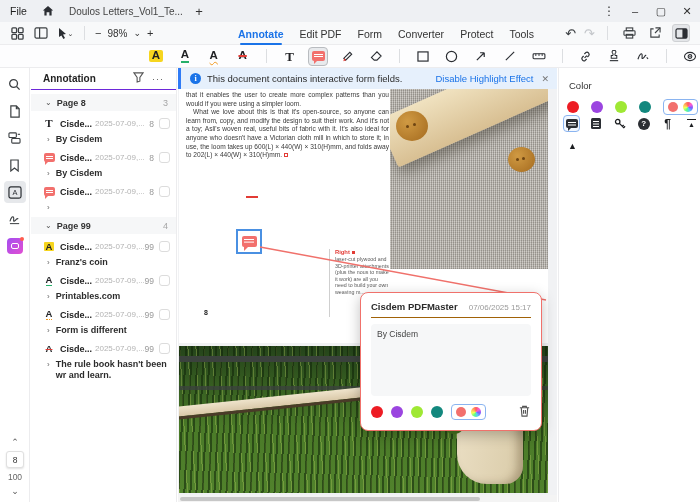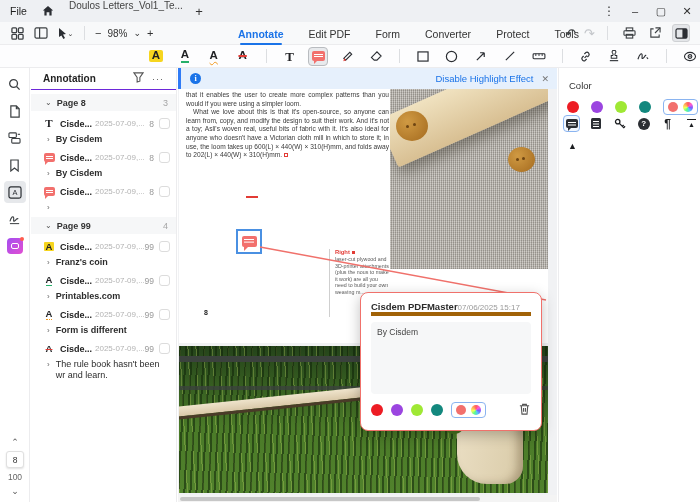--- a/index.html
+++ b/index.html
@@ -3,36 +3,36 @@
 <meta charset="utf-8">
 <style>
   *{box-sizing:border-box;margin:0;padding:0;font-family:"Liberation Sans",sans-serif}
   html,body{background:#fff}
   #app{position:relative;width:700px;height:502px;background:#fff;overflow:hidden;color:#202124;font-size:10px}
 
   
   .titlebar{position:absolute;left:0;top:0;width:700px;height:22px;background:#eef0f3;display:flex;align-items:center}
   .menu-file{padding:0 10px;font-size:10.5px;color:#1f1f1f}
   .home-btn{width:22px;height:16px;display:flex;align-items:center;justify-content:center}
-  .tab{height:22px;display:flex;align-items:flex-start;gap:6px;padding:0 10px;font-size:10px;color:#444;max-width:130px;white-space:nowrap;overflow:hidden}
+  .tab{height:22px;display:flex;align-items:center;gap:6px;padding:0 10px;font-size:10px;color:#444;max-width:130px;white-space:nowrap;overflow:hidden}
   .tab.active{background:#fff;border-radius:7px 7px 0 0;color:#1f1f1f;box-shadow:0 0 2px rgba(0,0,0,.15)}
   .newtab{width:20px;text-align:center;color:#333;font-size:13px}
   .win-controls{margin-left:auto;display:flex;align-items:center;height:22px}
   .win-controls span{width:26px;text-align:center;color:#333;font-size:11px;line-height:22px}
   .win-controls .dots{font-size:12px}
 
   
   .menubar{position:absolute;left:0;top:22px;width:700px;height:23px;background:#f8f9fa;display:flex;align-items:center;border-bottom:1px solid #ececee}
   .mb-left{display:flex;align-items:center;gap:6px;padding-left:8px}
   .icon-btn{width:18px;height:18px;display:flex;align-items:center;justify-content:center;border-radius:3px}
   .icon-btn.boxed{background:#e4e6e9;border:1px solid #cfd1d4}
   .vsep{width:1px;height:14px;background:#dcdee1;margin:0 4px}
   .zoom-txt{font-size:10px;color:#333}
   .small-glyph{font-size:11px;color:#333;line-height:1}
-  .nav-tabs{position:absolute;left:238px;top:0;height:23px;display:flex;align-items:center;gap:25px}
+  .nav-tabs{position:absolute;left:238px;top:0;height:23px;display:flex;align-items:center;gap:16px}
   .nav-tab{font-size:10.5px;color:#333;height:23px;display:flex;align-items:center;position:relative}
   .nav-tab.active{color:#1a73e8;font-weight:bold}
   .nav-tab.active::after{content:"";position:absolute;left:2px;right:2px;bottom:0;height:2px;background:#1a73e8;border-radius:2px}
   .mb-right{margin-left:auto;display:flex;align-items:center;gap:8px;padding-right:10px}
   .undo{font-size:13px;color:#3c4043}
   .redo{font-size:13px;color:#c3c6ca}
 
   
   .toolsrow{position:absolute;left:0;top:45px;width:700px;height:23px;background:#fdfdfe;border-bottom:1px solid #ececee;display:flex;align-items:center;gap:9px;padding-left:146px}
   .tool{width:20px;height:19px;display:flex;align-items:center;justify-content:center;border-radius:4px;font-size:12px;color:#202124}
@@ -124,21 +124,21 @@
   .caption h6{color:#e23b35;font-size:5.8px;line-height:7px}
   .caption h6 .sq{display:inline-block;width:3.5px;height:3.5px;background:#e23b35;margin-left:2px}
   .caption p{font-size:5.3px;line-height:6.6px;color:#5a5a5a}
   .pageno{position:absolute;left:25px;top:220px;font-size:7px;font-weight:bold;color:#222}
   .leader{position:absolute;left:0;top:0;width:379px;height:434px;pointer-events:none}
   .hscroll{position:absolute;left:0;bottom:0;width:379px;height:7px;background:#f4f4f4}
   .hscroll .thumb{position:absolute;left:2px;top:1.5px;width:300px;height:4px;border-radius:2px;background:#c7c7c7}
 
   
   .popup{position:absolute;left:182px;top:224px;width:182px;height:139px;background:#fff;border:1.5px solid #f0716b;border-radius:8px;box-shadow:0 4px 14px rgba(0,0,0,.25);padding:8px 10px}
-  .popup-head{display:flex;align-items:baseline;border-bottom:4px solid #a16207}
+  .popup-head{display:flex;align-items:baseline;justify-content:space-between;padding-bottom:5px;border-bottom:1px solid #a16207}
   .popup-title{font-size:9.5px;font-weight:bold;color:#2b2b2b}
   .popup-time{font-size:8px;color:#9a9a9a}
   .popup-body{margin-top:6px;height:72px;background:#f6f7f8;border-radius:4px;padding:5px 6px;font-size:8.5px;color:#444}
   .popup-foot{display:flex;align-items:center;margin-top:8px;gap:8px}
   .dot{width:12px;height:12px;border-radius:50%}
   .dot.sm{width:10px;height:10px}
   .swatch-group{display:flex;align-items:center;gap:5px;border:1px solid #8ab4f0;border-radius:4px;padding:2px 4px;background:#fff}
   .wheel{background:conic-gradient(#ff5b5b,#ff5bd6,#7b5bff,#5bc4ff,#5bff8a,#f4ff5b,#ffb15b,#ff5b5b)}
   .trash{margin-left:auto}
 
@@ -512,21 +512,21 @@
         <span class="ticon">
             <span class="ti-ltr ti-st">A</span>
           </span>
         <span class="ttl">Cisde...</span>
         <span class="dt">2025-07-09,...</span>
         <span class="pg">99</span>
         <span class="cb"></span>
       </div>
       <div class="rrow">
         <span class="chev">›</span>
-        <span style="font-weight:normal">The rule book hasn't been wr and learn.</span>
+        <span style="font-weight:bold">The rule book hasn't been wr and learn.</span>
       </div>
     </div>
 
     <div class="viewport">
 
       <div class="page8">
         <div class="bodytext">
           <p>that it enables the user to create more complex patterns than you would if you were using a simpler loom.</p>
           <p><span>What we love about this is that it's open-source, so anyone can learn from, copy, and modify the design to suit their work. And it's not a toy; Asli's woven real, useful bits of fabric with it. It's also ideal for anyone who doesn't have a Victorian cloth mill in which to store it; in use, the loom takes up 600(L) × 440(W) × 310(H)mm, and folds away to 202(L) × 440(W) × 310(H)mm.</span><span class="endmark"></span></p>
         </div>
@@ -559,20 +559,21 @@
         <div class="bench"></div>
         <div class="puzzle"></div>
       </div>
 
       <svg class="leader">
         <line x1="82" y1="179" x2="368" y2="232" stroke="#f0716b" stroke-width="1.5"></line>
       </svg>
 
       <div class="notif">
         <span class="info">i</span>
+        <span>This document contains interactive form fields.</span>
         <span class="action">Disable Highlight Effect</span>
         <span class="x">✕</span>
       </div>
 
       <div class="popup">
         <div class="popup-head">
           <span class="popup-title">Cisdem PDFMaster</span>
           <span class="popup-time">07/06/2025 15:17</span>
         </div>
         <div class="popup-body">By Cisdem</div>

